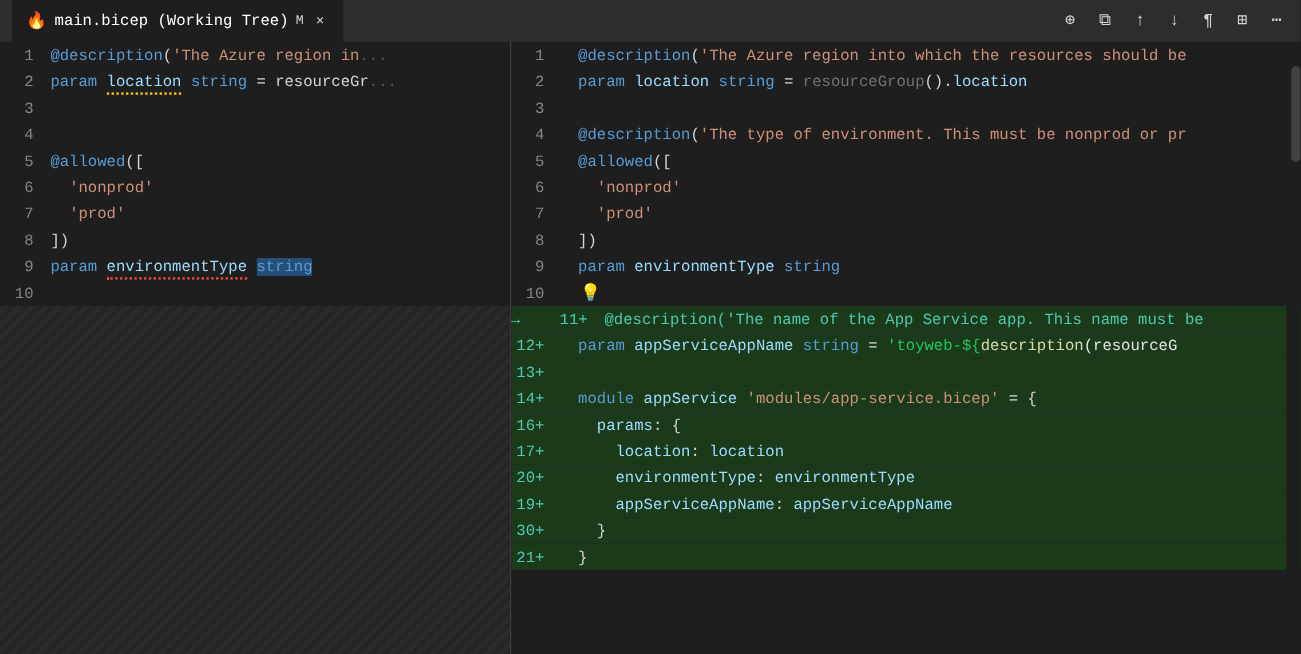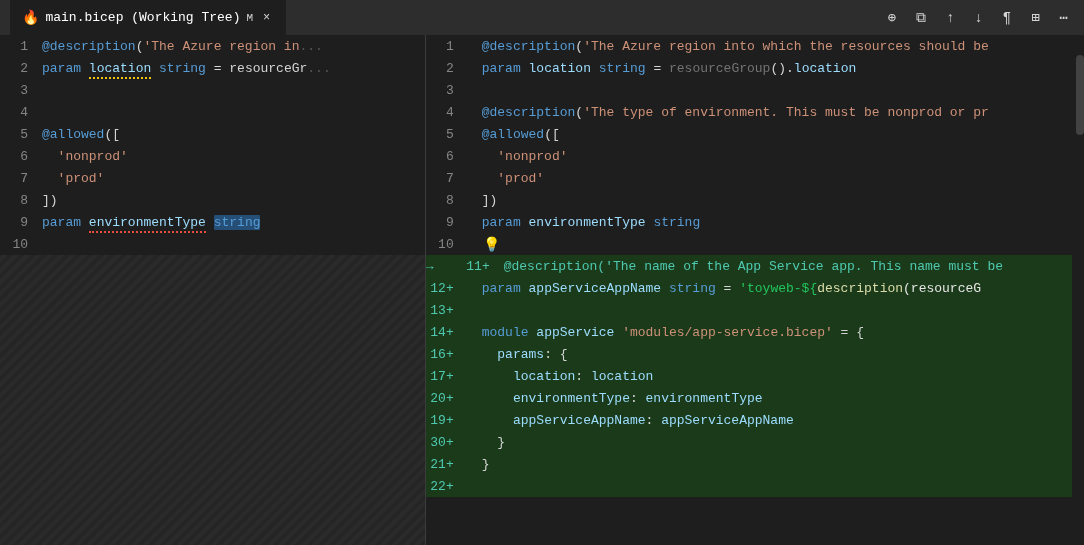--- a/index.html
+++ b/index.html
@@ -461,25 +461,20 @@
         </div>
 
         <div class="code-line diff-added">
           <span class="line-num diff-plus">21+</span>
           <span class="diff-indicator">&nbsp;</span>
           <span class="line-content">
             <span style="color:#d4d4d4">}</span>
           </span>
         </div>
 
-        <div class="code-line diff-added">
-          <span class="line-num diff-plus">22+</span>
-          <span class="diff-indicator">&nbsp;</span>
-          <span class="line-content">&nbsp;</span>
-        </div>
 
       </div>
 
       <div class="scrollbar-right">
         <div class="scrollbar-thumb" style="height: 80px; top: 20px;"></div>
       </div>
     </div>
   </div>
 
 </div>

